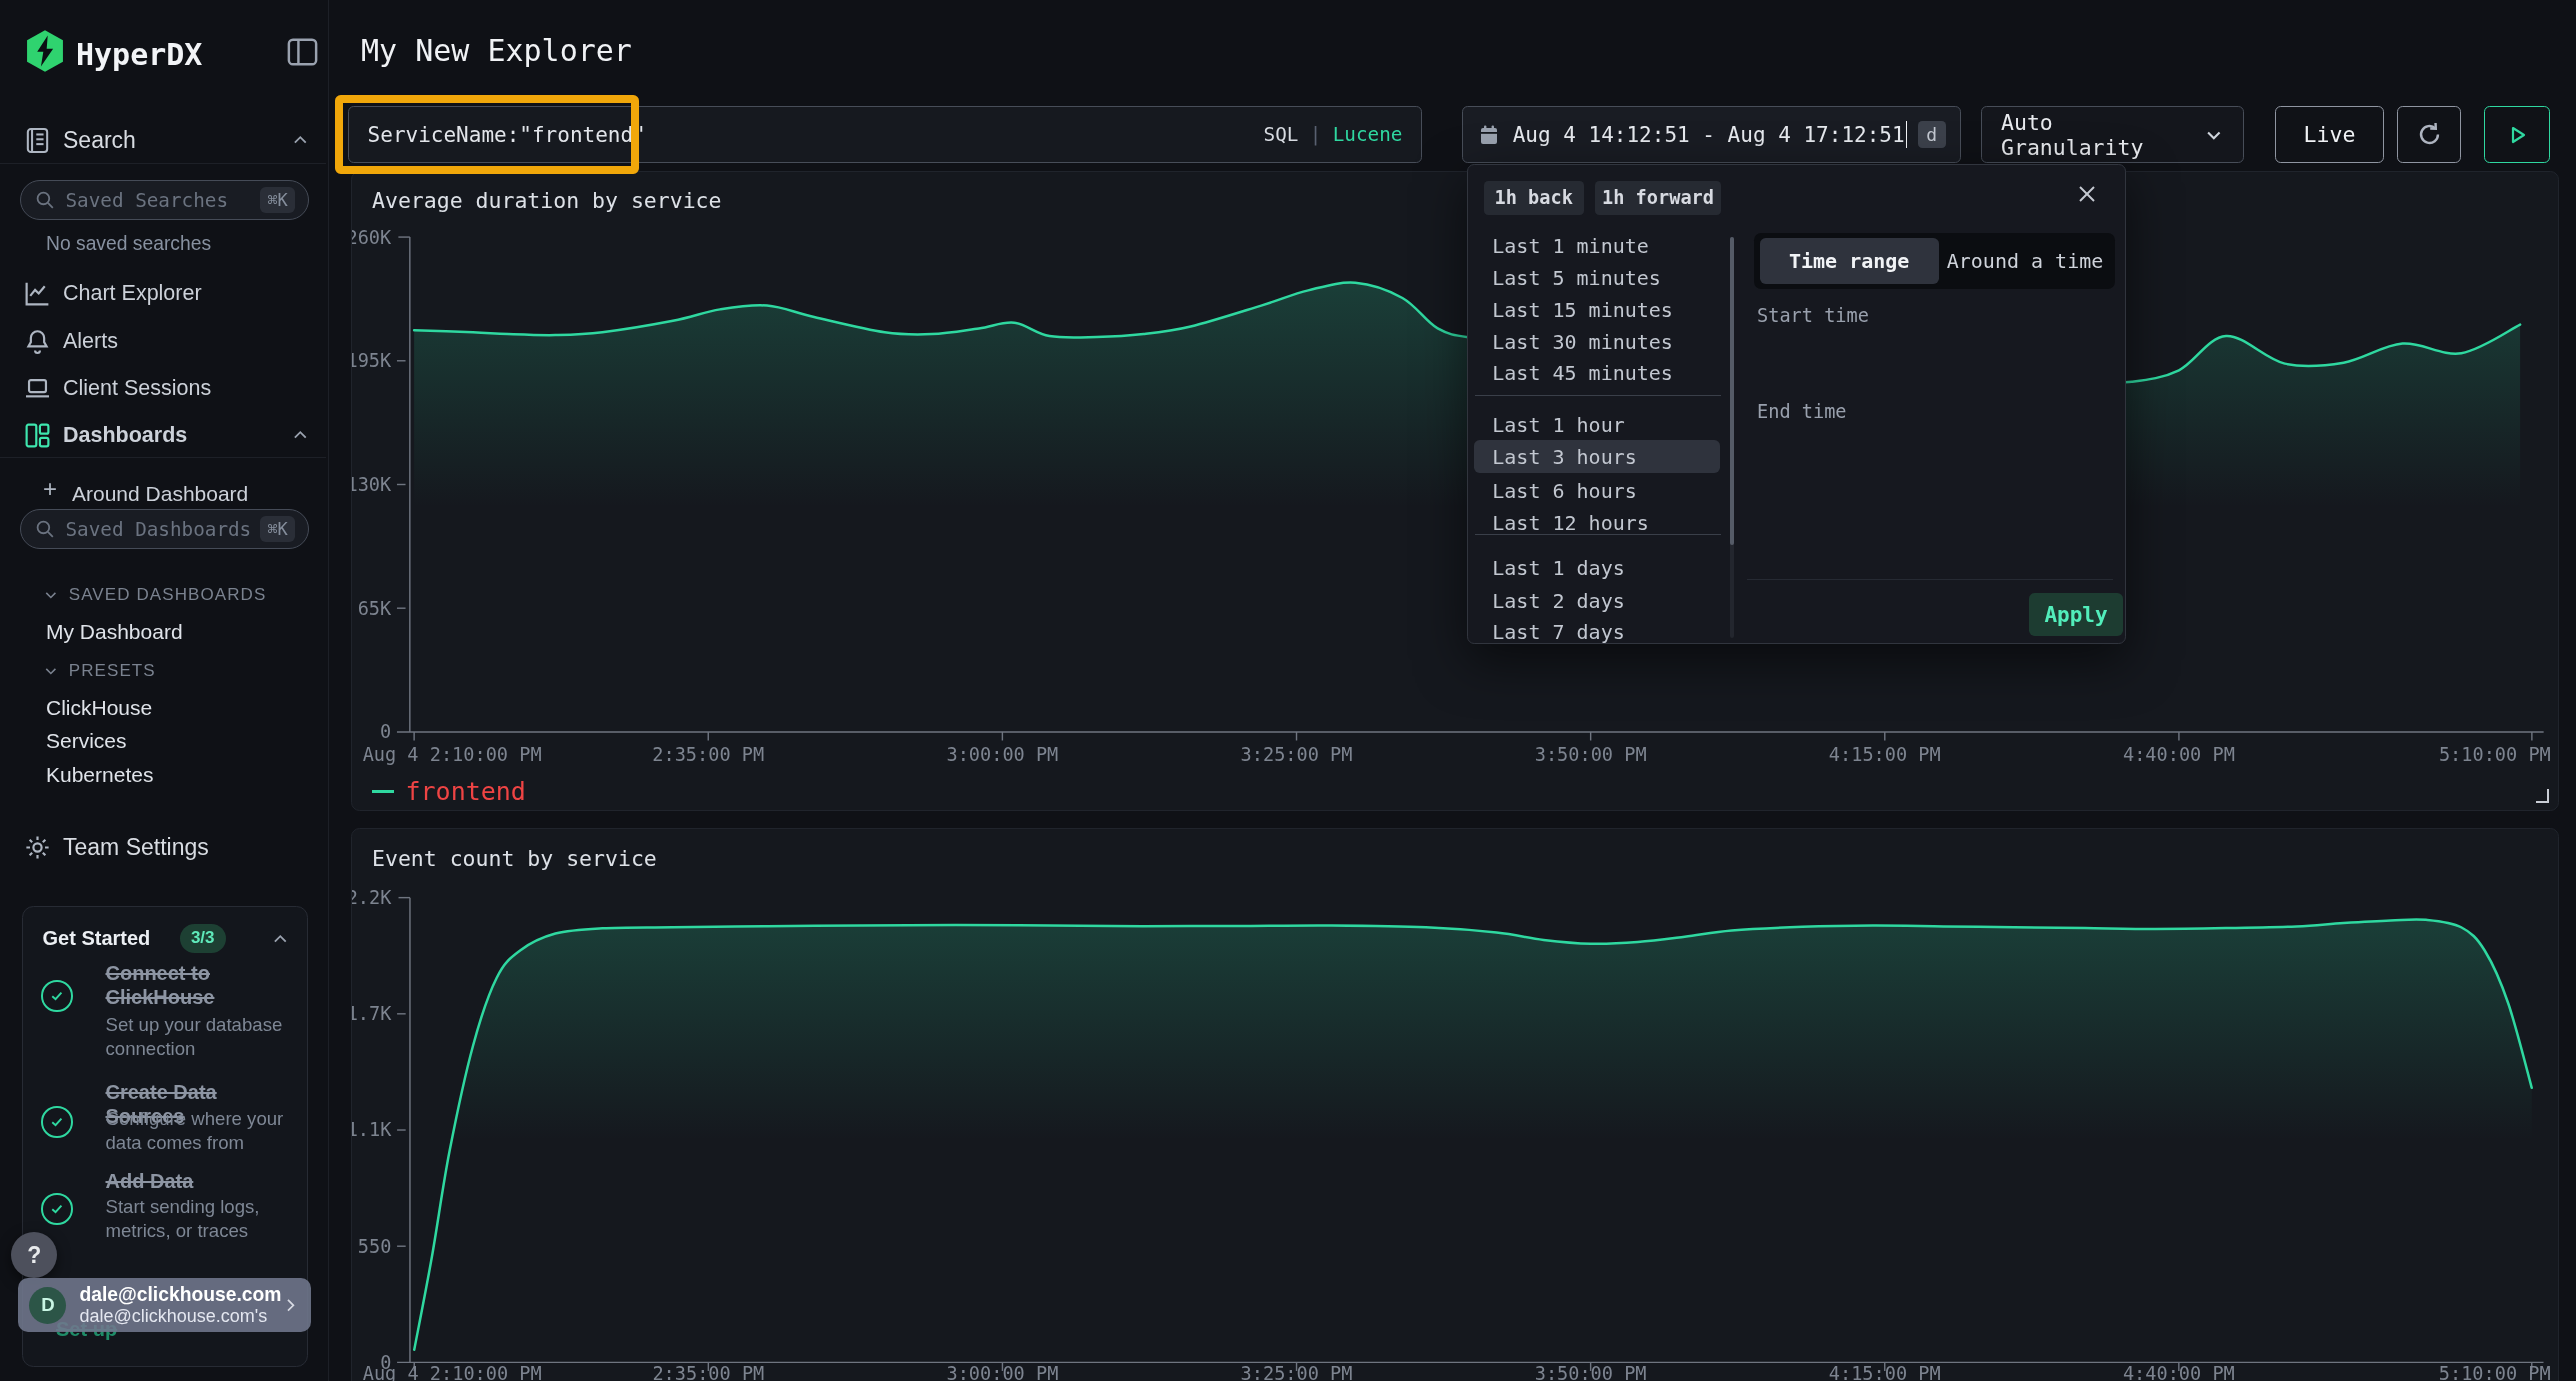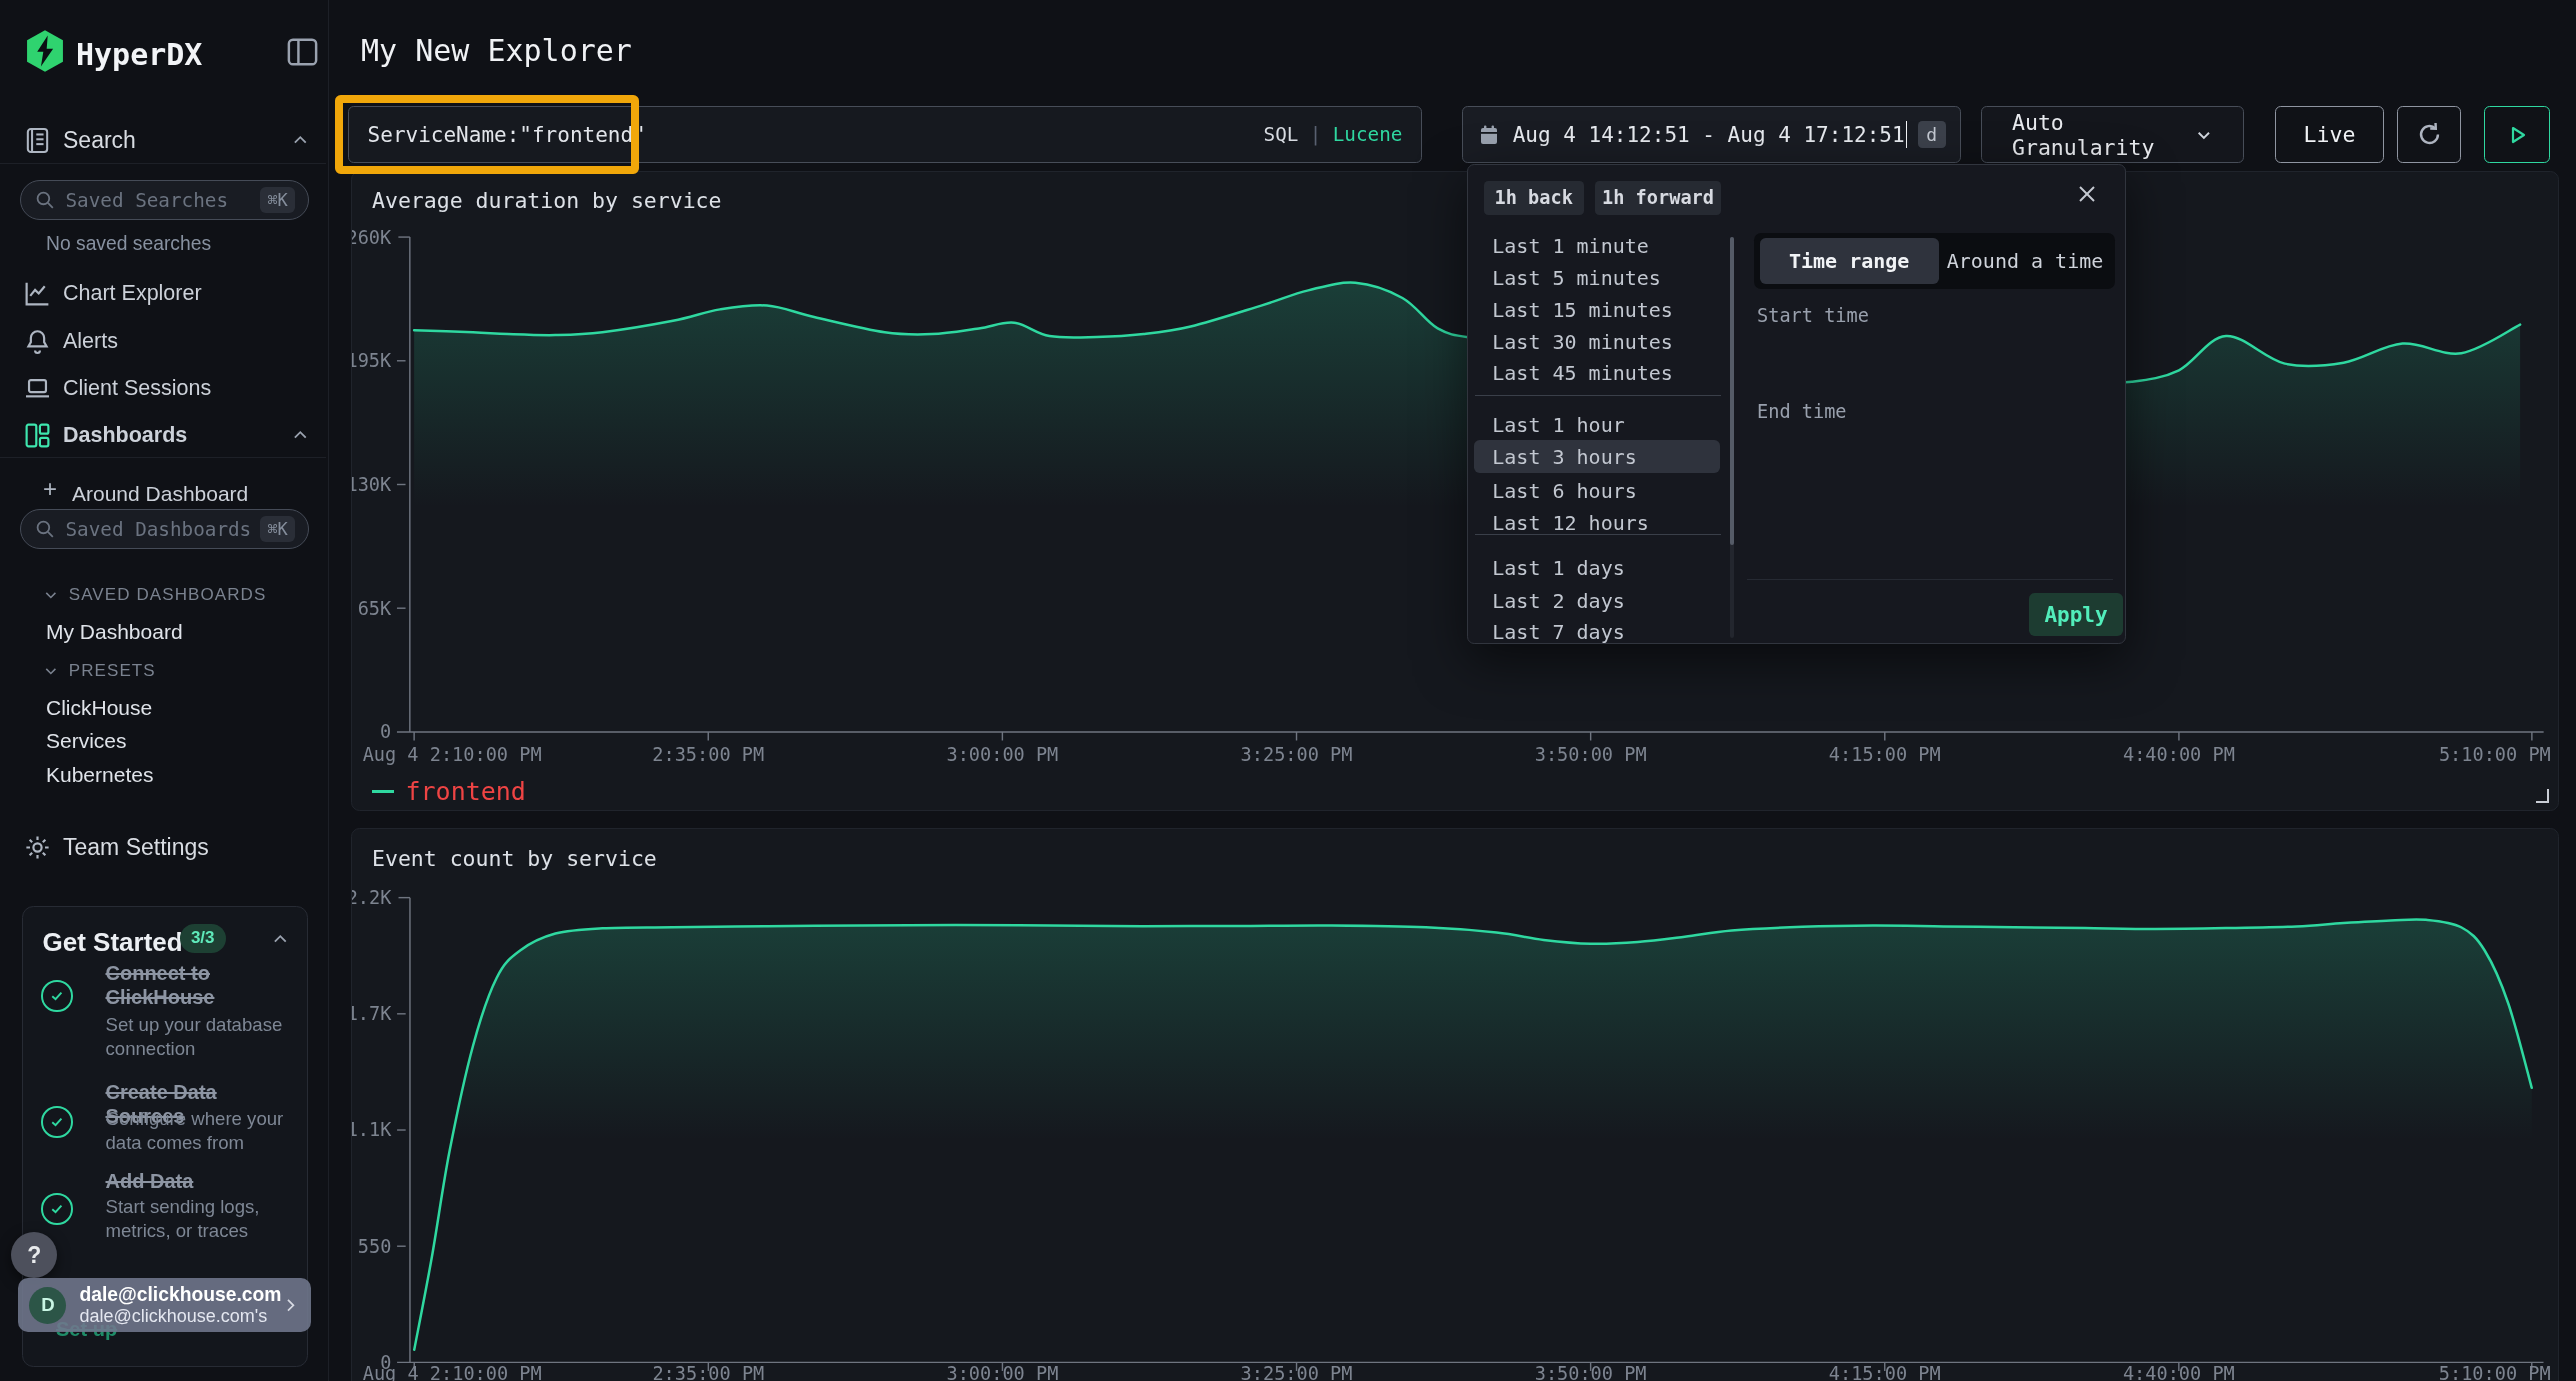--- a/index.html
+++ b/index.html
@@ -24,21 +24,21 @@
   .mag{width:21.5px;height:21.5px;color:#6b7380;flex:0 0 auto;}
   .mag svg{width:100%;height:100%;}
   .sec-head{position:absolute;left:43px;font-size:17px;letter-spacing:1.1px;color:#7a828f;display:flex;align-items:center;gap:10px;}
   .sec-head .chev-s{width:15.7px;height:15.7px;color:#7a828f;}
   .sec-head .chev-s svg{width:100%;height:100%;}
   .sub-item{position:absolute;left:46px;font-size:21px;color:#dfe3e9;}
   .green{color:#3ee6ae;}
 
   
   #gs{position:absolute;left:21.5px;top:906px;width:286px;height:461px;border:1.4px solid #272b34;border-radius:11.4px;background:#13161c;box-sizing:border-box;}
-  .gs-title{position:absolute;left:20px;top:20px;font-size:26px;font-weight:bold;color:#eceff3;}
+  .gs-title{position:absolute;left:20px;top:20px;font-size:20px;font-weight:bold;color:#eceff3;}
   .gs-badge{position:absolute;left:157px;top:17px;background:#1d4033;border-radius:15.7px;padding:4.3px 11.4px;font-size:17px;font-weight:bold;color:#5fe9ba;}
   .gs-item-t{position:absolute;font-size:20px;font-weight:bold;color:#8d95a3;text-decoration:line-through;line-height:24px;}
   .gs-item-d{position:absolute;font-size:18.6px;color:#7e8795;line-height:24px;}
   .gs-check{position:absolute;left:18.6px;width:31.5px;height:31.5px;border:2.1px solid #2fd8a0;border-radius:50%;box-sizing:border-box;color:#2fd8a0;display:flex;align-items:center;justify-content:center;}
   .gs-check svg{width:15.7px;height:15.7px;}
   #obscured{position:absolute;left:56px;top:1318px;font-size:20px;font-weight:bold;color:#1f8c68;text-decoration:line-through;z-index:3;}
   #help{position:absolute;left:11.4px;top:1232px;width:46px;height:46px;background:#4d505c;border-radius:50%;display:flex;align-items:center;justify-content:center;font-size:23px;font-weight:bold;color:#e8eaec;z-index:4;box-shadow:0 4.3px 13px rgba(0,0,0,.5);}
   #userchip{position:absolute;left:18px;top:1278px;width:293px;height:54px;background:rgba(113,119,141,0.88);border-radius:10px;z-index:5;display:flex;align-items:center;padding:0 11.4px;box-sizing:border-box;}
   #userchip .avatar{width:37px;height:37px;border-radius:50%;background:#2c5547;color:#c9f6e4;font-weight:bold;font-size:18.6px;display:flex;align-items:center;justify-content:center;flex:0 0 auto;}
   #userchip .utxt{margin-left:13px;flex:1;overflow:hidden;}
@@ -50,21 +50,21 @@
   
   #page-title{position:absolute;left:361px;top:33px;font-size:30px;color:#f0f2f5;}
   .inputbox{position:absolute;top:106px;height:57px;background:#16191f;border:1.4px solid #474d58;border-radius:5.7px;box-sizing:border-box;display:flex;align-items:center;}
   #filter-input{left:348px;width:1074px;padding:0 18.6px;}
   #filter-input .q{font-size:21px;color:#e2e5ea;}
   #filter-input .modes{margin-left:auto;display:flex;gap:11.4px;font-size:19.3px;}
   #date-input{left:1462px;width:499px;padding:0 14.3px;background:#191c23;}
   #date-input .dtxt{font-size:21px;color:#e6e9ee;margin-left:11.4px;}
   .caret{width:1.4px;height:27px;background:#f2f4f7;margin-left:1.4px;}
   #date-kbd{margin-left:auto;background:#3c414b;border-radius:4.3px;padding:2.9px 8.6px;font-size:18px;color:#c4c9d2;}
-  #granularity{left:1981px;width:263px;padding:0 30px;background:#14161c;}
+  #granularity{left:1981px;width:263px;padding:0 19px;background:#14161c;}
   #granularity .gtxt{font-size:21.5px;color:#e8eaee;}
   #granularity .chevd{margin-left:auto;width:20px;height:20px;color:#cfd4dc;}
   #granularity .chevd svg{width:100%;height:100%;}
   .toolbtn{position:absolute;top:106px;height:57px;background:#101217;border:1.4px solid #8f95a1;border-radius:5.7px;box-sizing:border-box;display:flex;align-items:center;justify-content:center;}
   #live-btn{left:2275px;width:109px;font-size:21.5px;color:#f0f2f5;}
   #refresh-btn{left:2397px;width:64px;color:#aeb4c0;}
   #refresh-btn svg{width:29px;height:29px;}
   #play-btn{left:2484px;width:66px;border-color:#2fd8a0;color:#2fd8a0;}
   #play-btn svg{width:24px;height:24px;}
   .cal{width:24px;height:24px;color:#9aa2af;}

